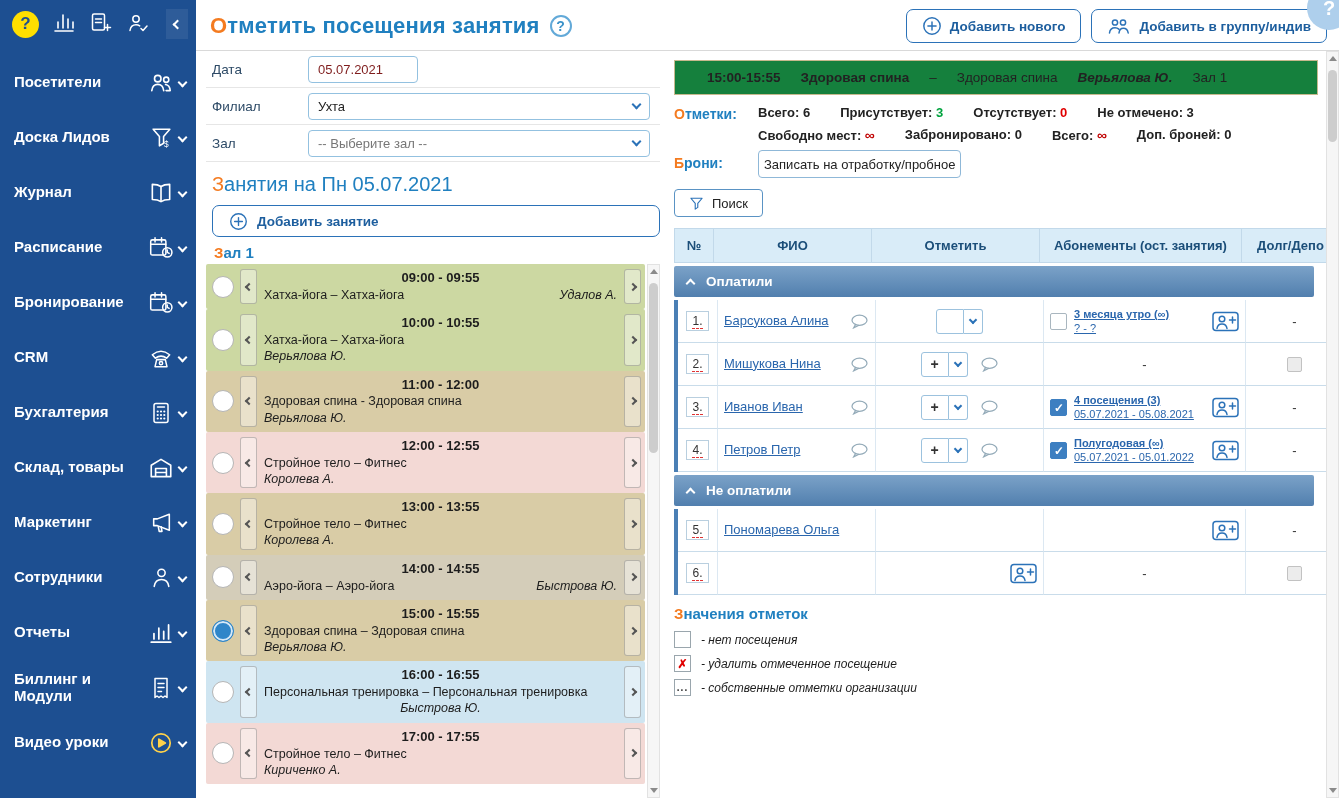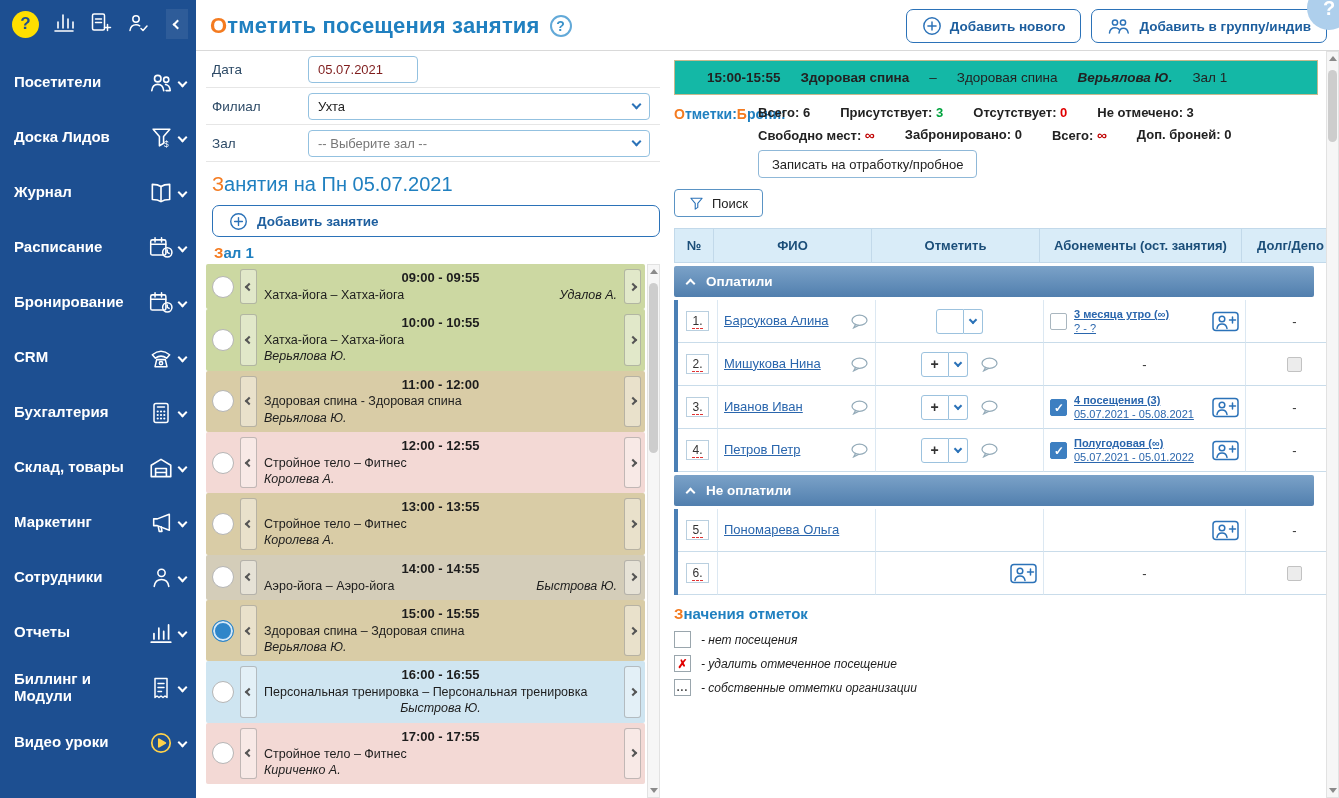--- a/index.html
+++ b/index.html
@@ -56,35 +56,35 @@
 .radio{width:22px;height:22px;border-radius:50%;background:#fff;border:1px solid #b5b5b5;flex-shrink:0;margin-right:6px;cursor:pointer;}
 .radio.on{background:#2f86c9;border-color:#2f86c9;box-shadow:inset 0 0 0 2px #d6e9f7;}
 .side-btn{width:17px;align-self:stretch;background:rgba(255,255,255,.42);border:1px solid rgba(90,90,90,.35);border-radius:3px;display:flex;align-items:center;justify-content:center;cursor:pointer;flex-shrink:0;}
 .lesson-body{flex:1;padding:1px 7px;min-width:0;font-size:12.5px;line-height:1.3;color:#1d1d1d;}
 .l-time{font-weight:bold;text-align:center;font-size:13px;}
 .l-trainer{font-style:italic;}
 .l-row2{display:flex;justify-content:space-between;gap:8px;}
 
 
 .right-col{flex:1;display:flex;flex-direction:column;padding:9px 8px 0 14px;min-width:0;min-height:0;}
-.session-bar{background:#14b8a6;border:1px solid #c6b98e;display:flex;align-items:center;gap:20px;padding:9px 12px 9px 32px;font-size:13.5px;flex-shrink:0;}
+.session-bar{background:#15803d;border:1px solid #c6b98e;display:flex;align-items:center;gap:20px;padding:9px 12px 9px 32px;font-size:13.5px;flex-shrink:0;}
 .sb-time{font-weight:bold;}
 .sb-name1{font-weight:bold;}
 .sb-trainer{font-weight:bold;font-style:italic;}
 .stats{display:flex;margin-top:10px;gap:2px;}
-.stats-labels{width:82px;display:flex;flex-direction:row;justify-content:space-between;padding:1px 0 7px;}
+.stats-labels{width:82px;display:flex;flex-direction:column;justify-content:space-between;padding:1px 0 7px;}
 .cap{font-size:14px;font-weight:bold;color:#2080c0;}
 .stats-body{flex:1;}
 .stat-row{display:flex;gap:30px;margin-bottom:7px;}
 .stat{white-space:nowrap;font-size:13px;}
 .stat b{font-weight:bold;}
 .v-green{color:#00a33e;}
 .v-red{color:#e00000;}
 .v-darkred{color:#c00000;font-size:14px;}
-.workout-btn{border:1px solid #8fb8d8;background:#fff;border-radius:4px;height:28px;padding:0 13px;font:inherit;font-size:13px;color:#222;cursor:pointer;}
+.workout-btn{border:1px solid #8fb8d8;background:#fff;border-radius:4px;height:28px;padding:0 5px;font:inherit;font-size:13px;color:#222;cursor:pointer;}
 .search-btn{display:flex;align-items:center;gap:8px;border:1px solid #5a93c4;background:#fff;border-radius:4px;height:28px;padding:0 14px;font-size:13px;color:#222;width:fit-content;margin:11px 0 11px;cursor:pointer;font-family:inherit;}
 
 .tbl{margin-right:4px;flex-shrink:0;}
 .thead,.drow{display:grid;grid-template-columns:40px 158px 168px 202px 98px 1fr;}
 .thead>div{background:#d9ecf8;padding:9px 6px;font-weight:bold;color:#1b4e79;font-size:13px;text-align:center;border-right:1px solid #c2d9ea;border-top:1px solid #c2d9ea;border-bottom:1px solid #c2d9ea;}
 .thead>div:first-child{border-left:1px solid #c2d9ea;}
 .group{display:flex;align-items:center;gap:12px;background:linear-gradient(#7ba2c8,#517fae);color:#fff;font-weight:bold;font-size:13.5px;height:31px;padding:0 13px;margin:3px 0;border-radius:2px;cursor:pointer;}
 .group .chev{border-color:#fff;margin-top:3px;}
 .drow{border-left:4px solid #4a7fb5;background:#fff;}
 .drow>div{border-right:1px solid #dce8f2;border-bottom:1px solid #c9dcea;padding:5px 6px;display:flex;align-items:center;min-height:43px;}

